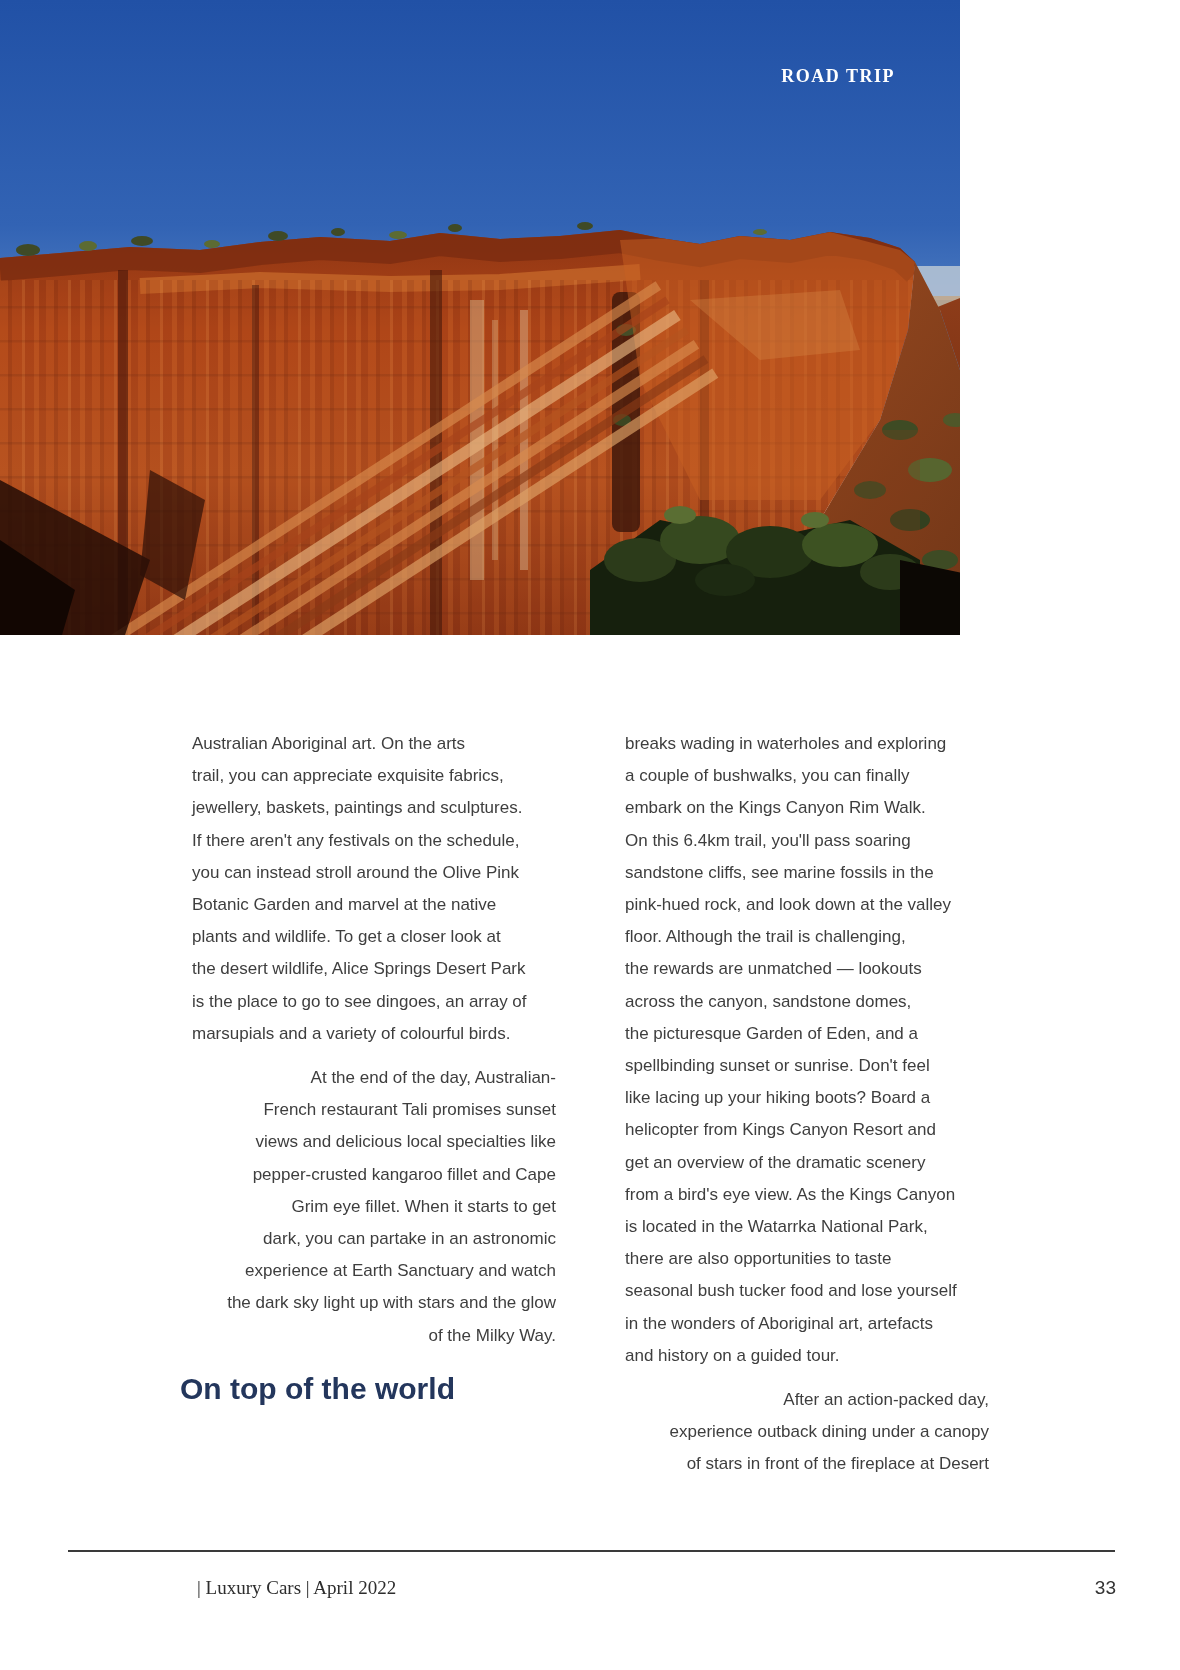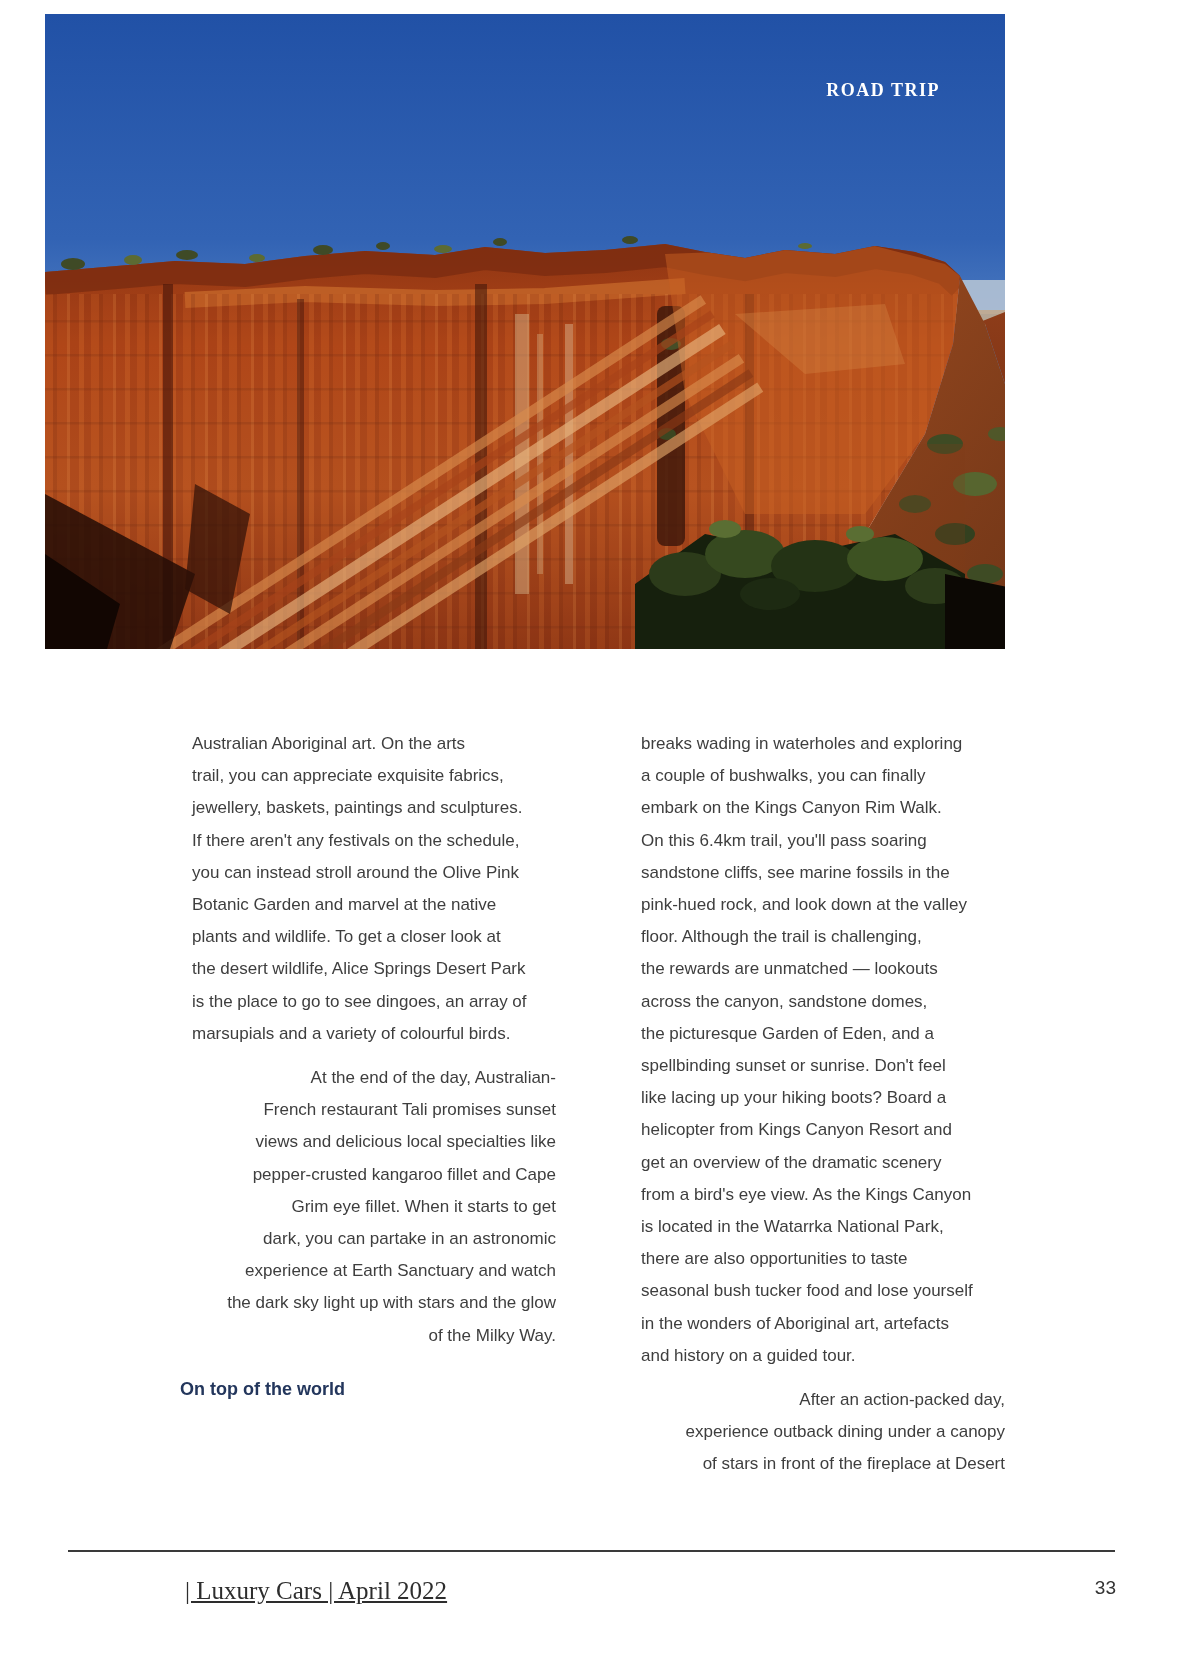--- a/index.html
+++ b/index.html
@@ -1,45 +1,45 @@
 <!DOCTYPE html>
 <html><head>
 <meta charset="utf-8">
 <style>
   html,body{margin:0;padding:0;background:#ffffff;}
   .page{
     position:relative;width:1180px;height:1670px;background:#ffffff;
     overflow:hidden;font-family:"Liberation Sans",sans-serif;
   }
   
-  .hero{position:absolute;left:0;top:14px;width:960px;height:635px;overflow:hidden;margin-left:45px;}
+  .hero{position:absolute;left:0;top:0;width:960px;height:635px;overflow:hidden;}
   .hero svg{display:block;width:1180px;height:635px;}
   .kicker{
     position:absolute;top:66px;right:65px;
     font-family:"Liberation Serif",serif;font-weight:bold;font-size:18px;
     letter-spacing:1.5px;color:#ffffff;
   }
   
   .col{
     position:absolute;top:716px;width:388px;
     font-size:17px;line-height:32.2px;color:#3e3e3e;
   }
   .col-left{left:180px;}
-  .col-right{left:629px;}
+  .col-right{left:613px;}
   .col p{margin:12px;white-space:pre-line;}
   .col p.indent{text-indent:48px;text-align:right;}
   .section-heading{
     margin:22px 0 14px 0;
-    font-size:18px;line-height:30px;font-weight:bold;color:#23365c;
+    font-size:30px;line-height:30px;font-weight:bold;color:#23365c;
   }
   
   .footer-rule{position:absolute;left:68px;top:1550px;width:1047px;height:2px;background:#3a3a3a;}
   .footer-mag{
-    position:absolute;left:185px;top:1577px;
-    font-family:"Liberation Serif",serif;font-size:25px;color:#2d2d2d;text-decoration:underline;
+    position:absolute;left:197px;top:1577px;
+    font-family:"Liberation Serif",serif;font-size:19px;color:#2d2d2d;
   }
   .footer-page{
     position:absolute;right:64px;top:1577px;
     font-size:19px;color:#333333;
   }
 </style>
 </head>
 <body>
 
 <div class="page">

